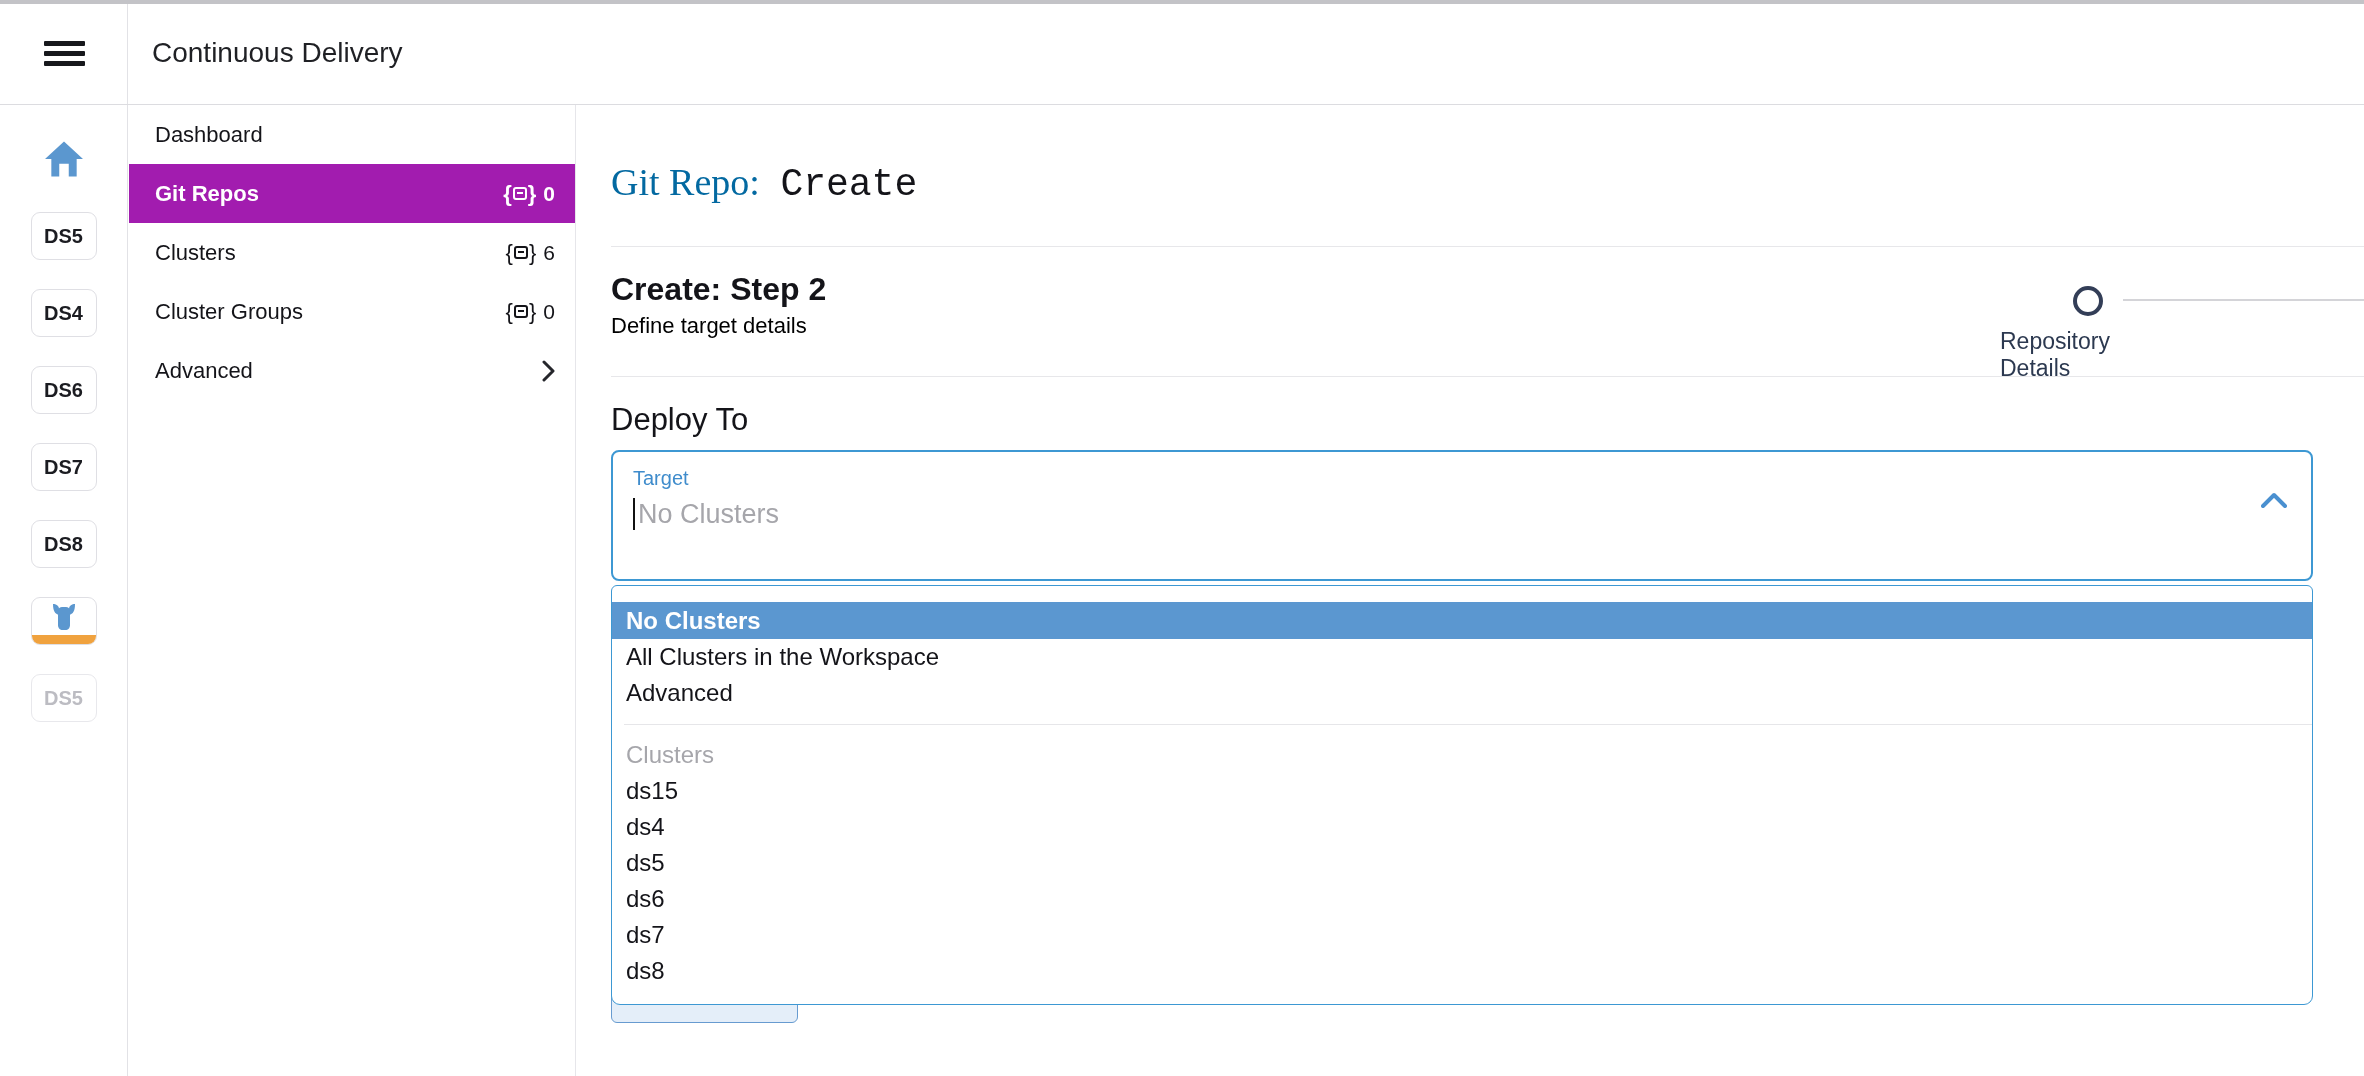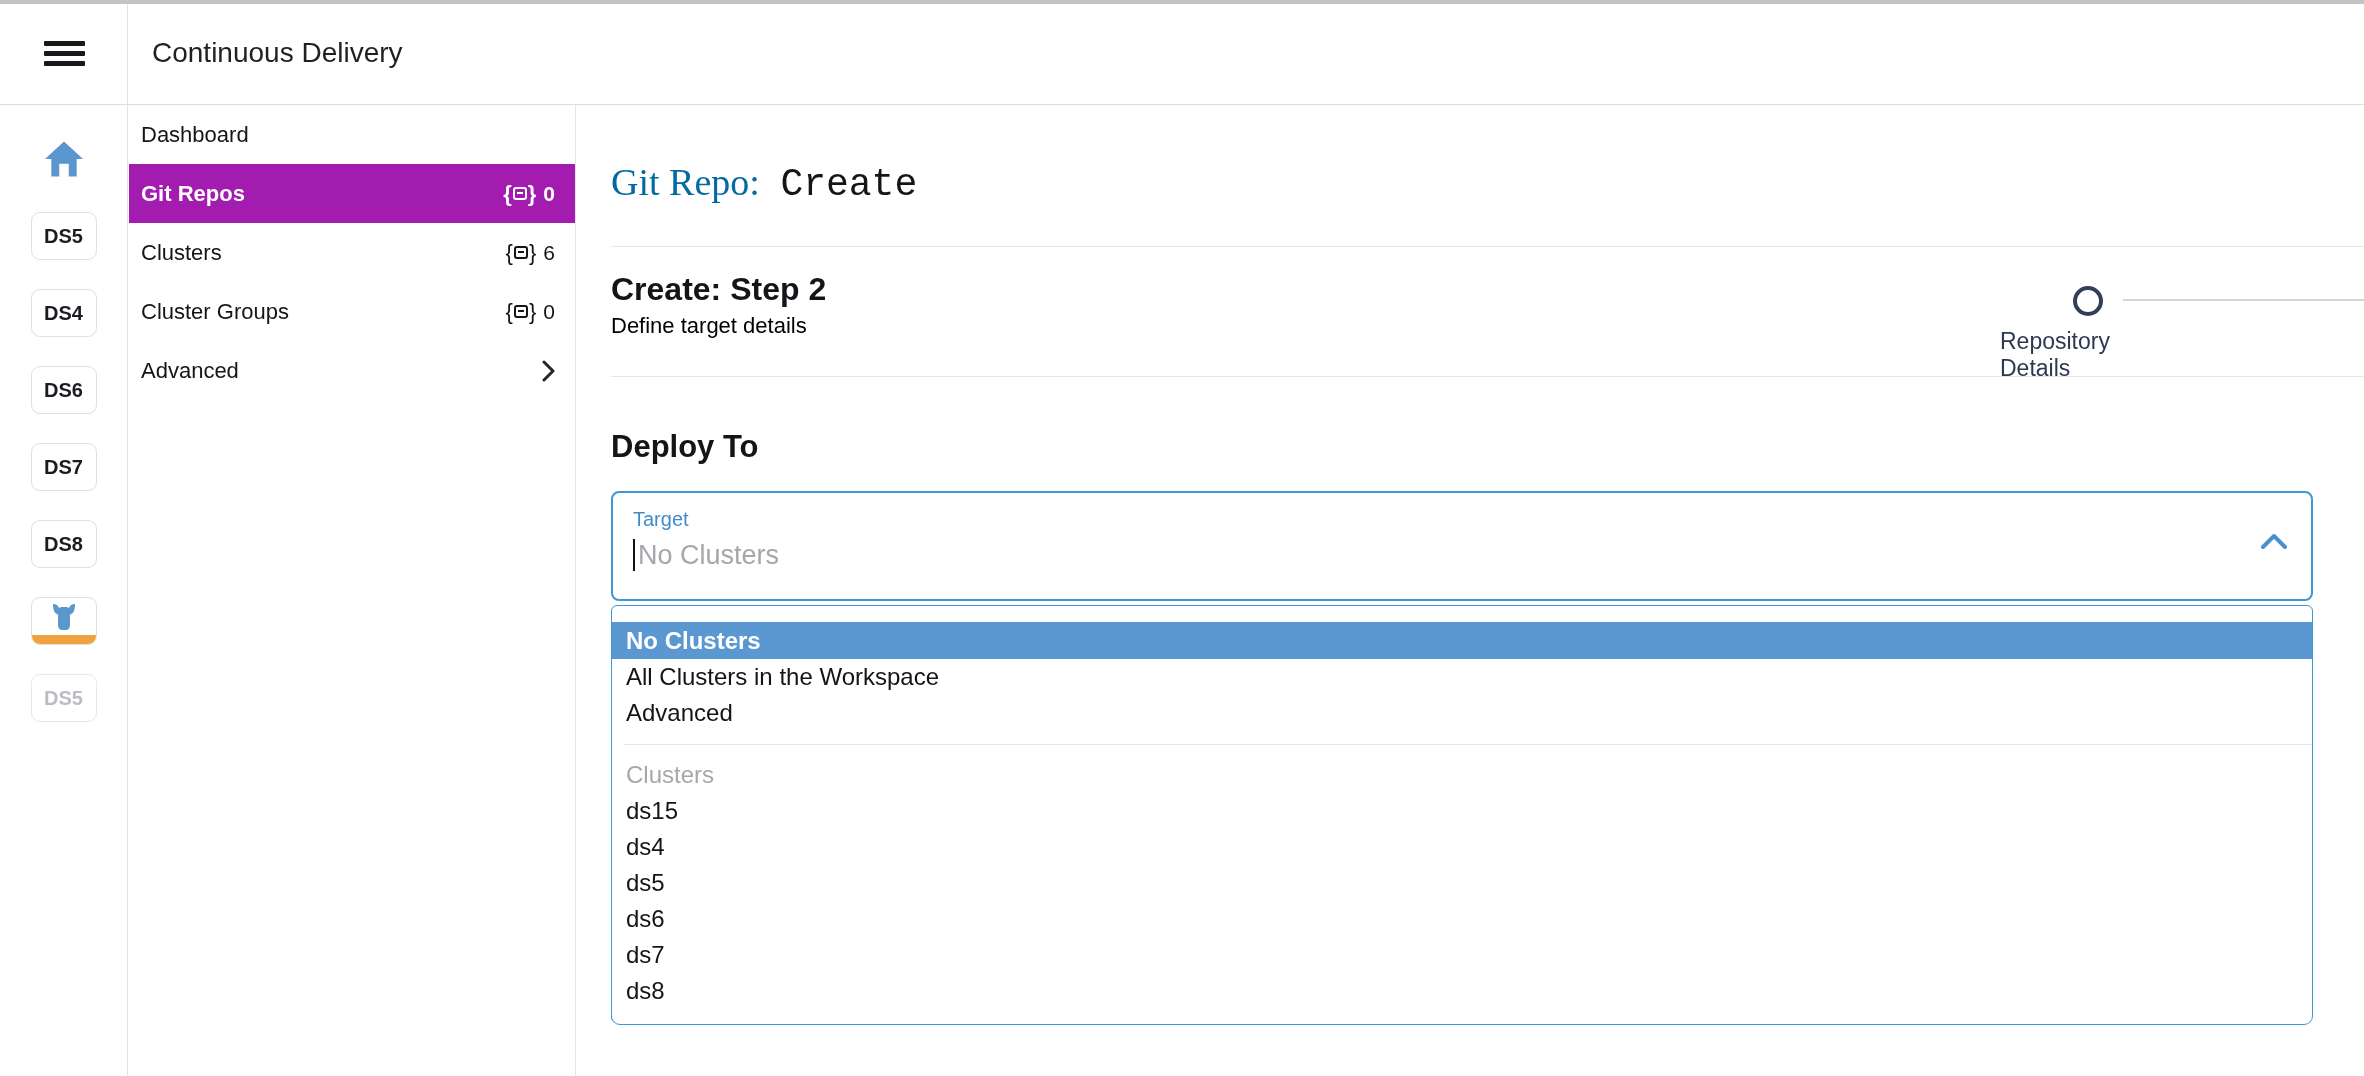--- a/index.html
+++ b/index.html
@@ -27,21 +27,21 @@
   .rail-box { width:66px; height:48px; border:1px solid #dfdfe4; border-radius:9px; background:#fff;
               display:flex; align-items:center; justify-content:center;
               font-size:20px; font-weight:700; color:#1b1c21; margin-bottom:29px; cursor:pointer; }
   .rail-box.fleet { position:relative; padding-bottom:8px; }
   .rail-box.fleet .fleet-bar { position:absolute; bottom:0; left:0; right:0; height:9px;
               background:#f0a23e; border-radius:0 0 8px 8px; }
   .rail-box.disabled { color:#bcbcc2; border-color:#e8e8ec; }
 
   
   .subnav { position:absolute; top:105px; left:129px; width:447px; bottom:0; border-right:1px solid #e6e6ea; z-index:2; }
-  .nav-item { height:59px; display:flex; align-items:center; padding:0 20px 0 12px; font-size:22px; cursor:pointer; }
+  .nav-item { height:59px; display:flex; align-items:center; padding:0 20px 0 26px; font-size:22px; cursor:pointer; }
   .nav-item.selected { background:#a21caf; color:#ffffff; font-weight:700; }
   .nav-item .nav-label { flex:1; }
   .nav-count { display:inline-flex; align-items:center; font-size:21px; font-weight:400; }
   .nav-item.selected .nav-count { font-weight:700; }
   .ci-brace { font-size:22px; }
   .ci-box { width:14px; height:13px; border:2px solid currentColor; border-radius:3px;
             display:inline-block; position:relative; margin:0 1px; }
   .ci-box::after { content:""; position:absolute; left:2px; right:2px; top:3px; height:2px; background:currentColor; }
   .nav-count .num { margin-left:7px; }
   .nav-chevron { width:13px; height:22px; }
@@ -56,23 +56,23 @@
 
   .step-header { position:relative; padding:24px 0 0; height:129px; }
   .step-title { font-size:32px; font-weight:600; color:#141419; }
   .step-subtitle { font-size:22px; color:#000000; margin-top:5px; }
   .step-circle { position:absolute; left:1462px; top:39px; width:30px; height:30px;
                  border:4px solid #333e57; border-radius:50%; background:#fff; cursor:pointer; }
   .step-line { position:absolute; left:1512px; right:0; top:52px; height:2px; background:#d4d4d8; }
   .step-label { position:absolute; top:81px; left:1389px; width:180px; text-align:left;
                 font-size:23px; color:#2c3950; }
 
-  .deploy-heading { margin-top:52px; font-size:31px; font-weight:700; color:#141419; }
-
-  .combobox { margin-top:26px; margin-right:51px; height:110px; position:relative;
+  .deploy-heading { margin-top:25px; font-size:31px; font-weight:400; color:#141419; }
+
+  .combobox { margin-top:12px; margin-right:51px; height:131px; position:relative;
               border:2px solid #3d98d3; border-radius:8px; padding:15px 0 0 20px; cursor:text; }
   .combobox-label { font-size:20px; color:#3f8ccc; }
   .combobox-value { margin-top:8px; display:flex; align-items:center; }
   .caret { width:2px; height:32px; background:#111; margin-right:3px; }
   .combobox-value .value-text { font-size:27px; color:#a6a6ab; }
   .chevron-up { position:absolute; right:24px; top:40px; width:26px; height:16px; cursor:pointer; }
 
   .dropdown { position:relative; z-index:2; margin-top:4px; margin-right:51px; background:#fff;
               border:1px solid #3d98d3; border-radius:6px 6px 9px 9px; padding:16px 0 15px; }
   .option { height:36px; line-height:36px; padding-left:14px; font-size:24px; color:#141419; cursor:pointer; }

